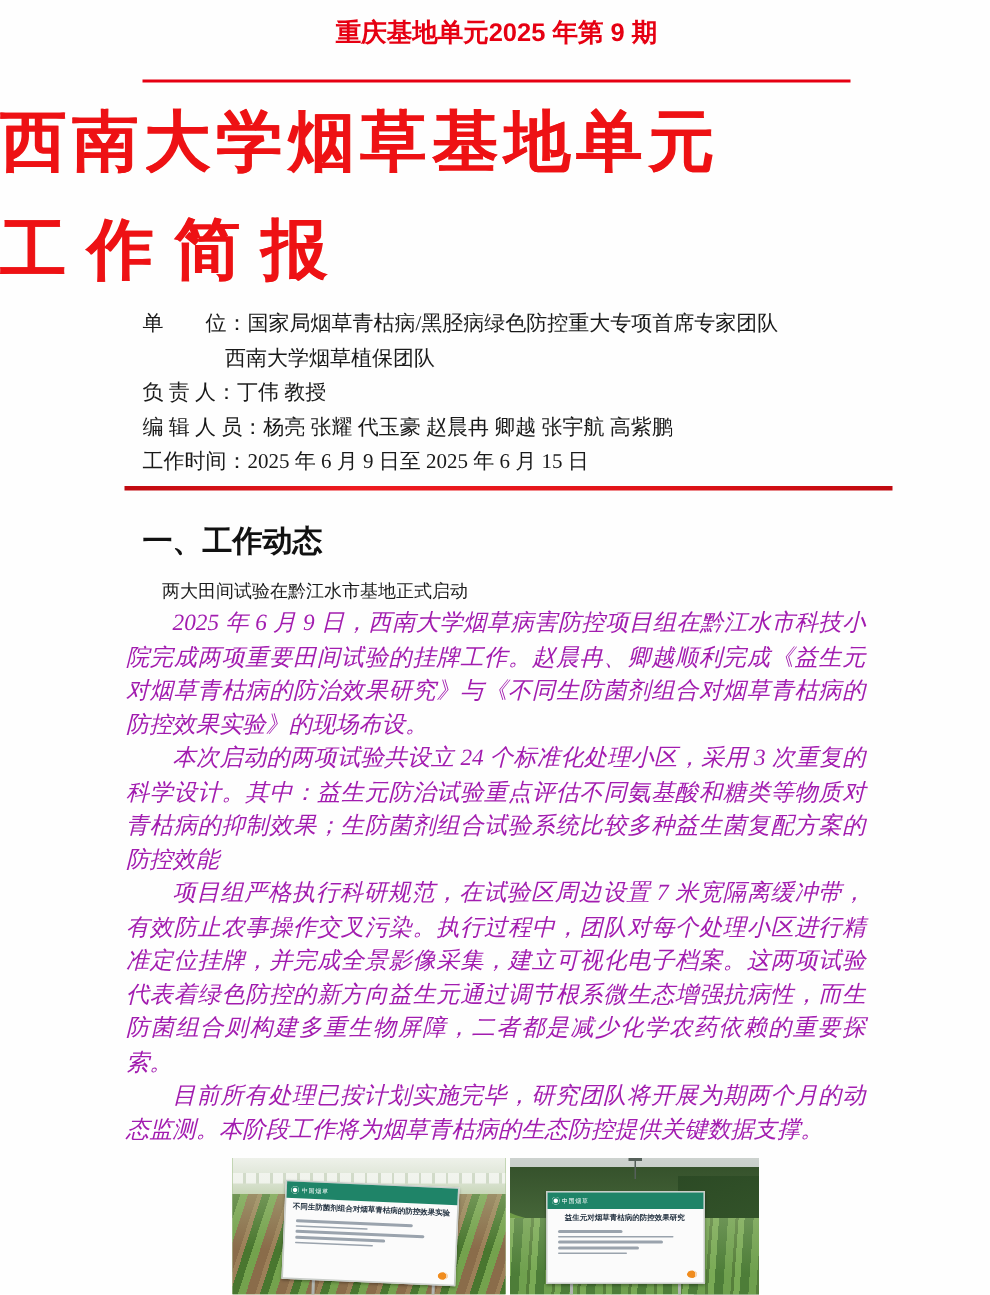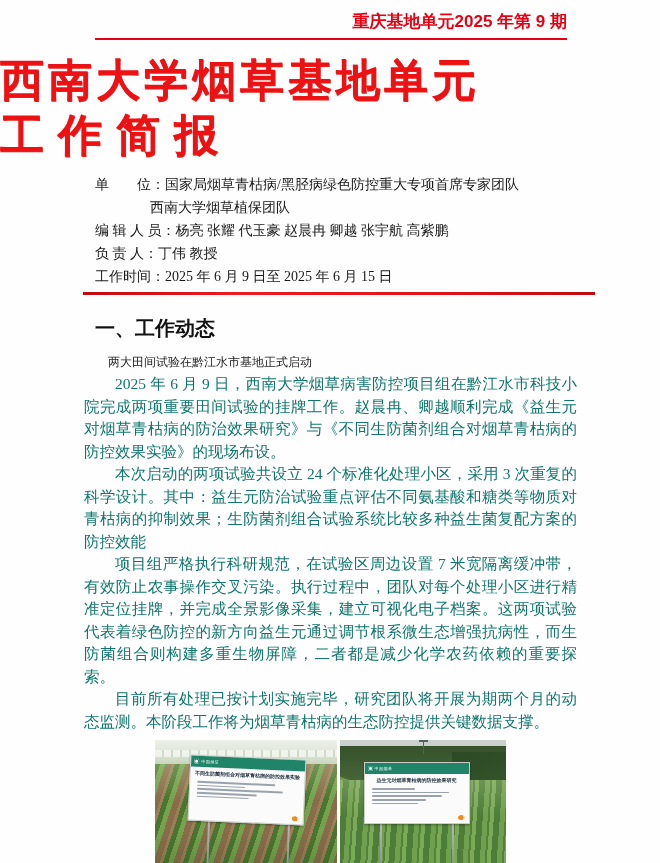--- a/index.html
+++ b/index.html
@@ -8,37 +8,37 @@
     width:660px;height:863px;
     margin:0 auto;
     background:#fefefe;
     overflow:hidden;
     font-family:"Liberation Serif", serif;
     color:#1c1c1c;
   }
   
   .masthead{
     margin:10px 93px 0 95px;
-    display:flex;justify-content:flex-end;align-items:flex-end;
+    display:flex;justify-content:center;align-items:flex-end;
     font-family:"Liberation Sans", sans-serif;
     font-weight:bold;font-size:17px;color:#e60012;
     border-bottom:2px solid #e60012;
-    padding-bottom:5px;
+    padding-bottom:20px;
   }
   
   .title-block{margin-top:14px;text-align:left;color:#ee1114;}
   .title-line{
     display:block;
     font-family:"DejaVu Serif", serif;
     font-weight:bold;
     font-size:44px;line-height:52px;
     letter-spacing:4px;
     text-shadow:0.5px 0.5px 0 #e8221c;
   }
-  .title-line.second{letter-spacing:14px;margin-top:3px;}
+  .title-line.second{letter-spacing:14px;margin-top:20px;}
   
   .info{
     margin:12px 60px 0 95px;
     font-size:14px;line-height:23px;
     color:#191919;
   }
   .info-row{white-space:nowrap;}
   .info-label{display:inline;}
   .info-indent{margin-left:55px;}
   
@@ -62,21 +62,22 @@
   }
   .lead-line{
     margin:9px 0 0 0;
     font-size:12px;line-height:22px;
     text-indent:2em;
   }
   .para{
     margin:0;
     font-size:15.5px;line-height:22.5px;
     text-align:justify;text-indent:2em;
-    color:#0f766e;
+    color:#a21caf;
+    font-style:italic;
   }
   
   .photos{
     margin-top:7px;
     display:flex;justify-content:center;gap:3px;
   }
   .photo{
     position:relative;overflow:hidden;
     height:146px;flex:none;
     background:#6f9c48;
@@ -191,24 +192,24 @@
   </div>
 
   <div class="info">
     <div class="info-row">
       <span class="info-label">单　　位：</span><span class="info-value">国家局烟草青枯病/黑胫病绿色防控重大专项首席专家团队</span>
     </div>
     <div class="info-row">
       <span class="info-value info-indent">西南大学烟草植保团队</span>
     </div>
     <div class="info-row">
+      <span class="info-label">负 责 人：</span><span class="info-value">丁伟 教授</span>
+    </div>
+    <div class="info-row">
       <span class="info-label">编 辑 人 员：</span><span class="info-value">杨亮 张耀 代玉豪 赵晨冉  卿越 张宇航 高紫鹏</span>
-    </div>
-    <div class="info-row">
-      <span class="info-label">负 责 人：</span><span class="info-value">丁伟 教授</span>
     </div>
     <div class="info-row">
       <span class="info-label">工作时间：</span><span class="info-value">2025 年 6 月 9 日至 2025 年 6 月 15 日</span>
     </div>
   </div>
 
   <hr class="thick-rule">
 
   <div class="doc-body">
     <div class="section-title">一、工作动态</div>

